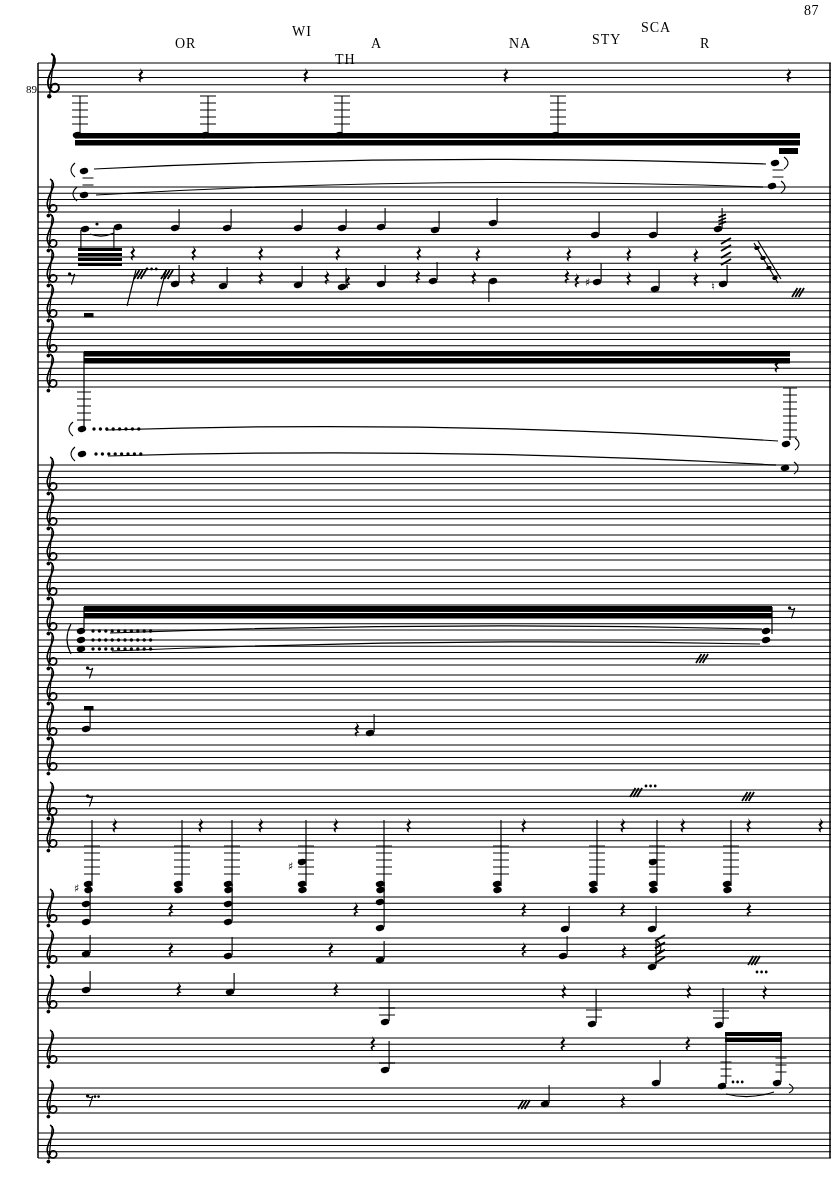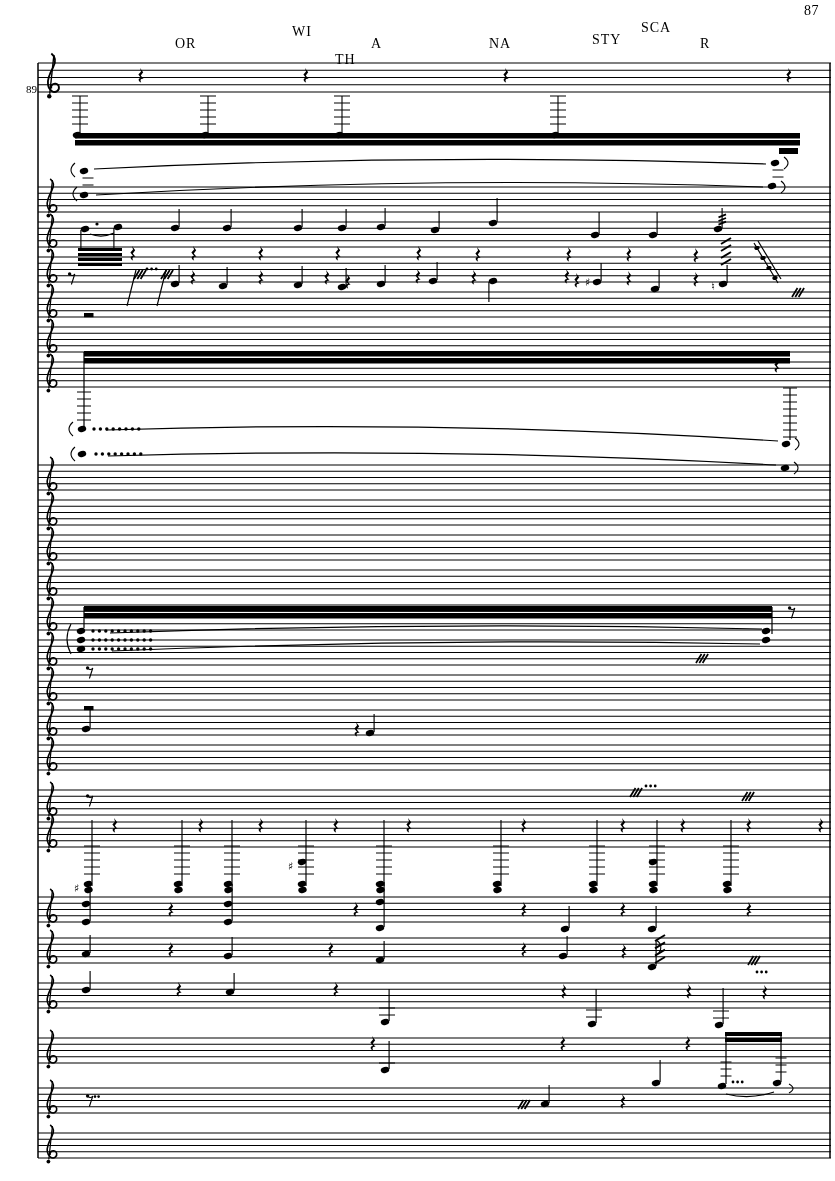--- a/index.html
+++ b/index.html
@@ -15,21 +15,21 @@
 <body>
 
 <div class="page">
   <div class="pagenum">87</div>
   <div class="measnum">89</div>
   <div class="lyrics" id="lyrics">
       <span class="syll" style="left: 175px; top: 36px;">OR</span>
       <span class="syll" style="left: 292px; top: 24px;">WI</span>
       <span class="syll" style="left: 335px; top: 36px; margin-top: 16px;">TH</span>
       <span class="syll" style="left: 371px; top: 36px;">A</span>
-      <span class="syll" style="left: 489px; top: 36px;">NA</span>
+      <span class="syll" style="left: 509px; top: 36px;">NA</span>
       <span class="syll" style="left: 592px; top: 32px;">STY</span>
       <span class="syll" style="left: 641px; top: 20px;">SCA</span>
       <span class="syll" style="left: 700px; top: 36px;">R</span>
     </div>
   <svg id="score" width="835" height="1181" viewBox="0 0 835 1181" aria-label="music score">
       <line x1="38" y1="63" x2="831" y2="63" stroke="#000000" stroke-width="1.05"></line>
       <line x1="38" y1="70.25" x2="831" y2="70.25" stroke="#000000" stroke-width="1.05"></line>
       <line x1="38" y1="77.5" x2="831" y2="77.5" stroke="#000000" stroke-width="1.05"></line>
       <line x1="38" y1="84.75" x2="831" y2="84.75" stroke="#000000" stroke-width="1.05"></line>
       <line x1="38" y1="92" x2="831" y2="92" stroke="#000000" stroke-width="1.05"></line>

